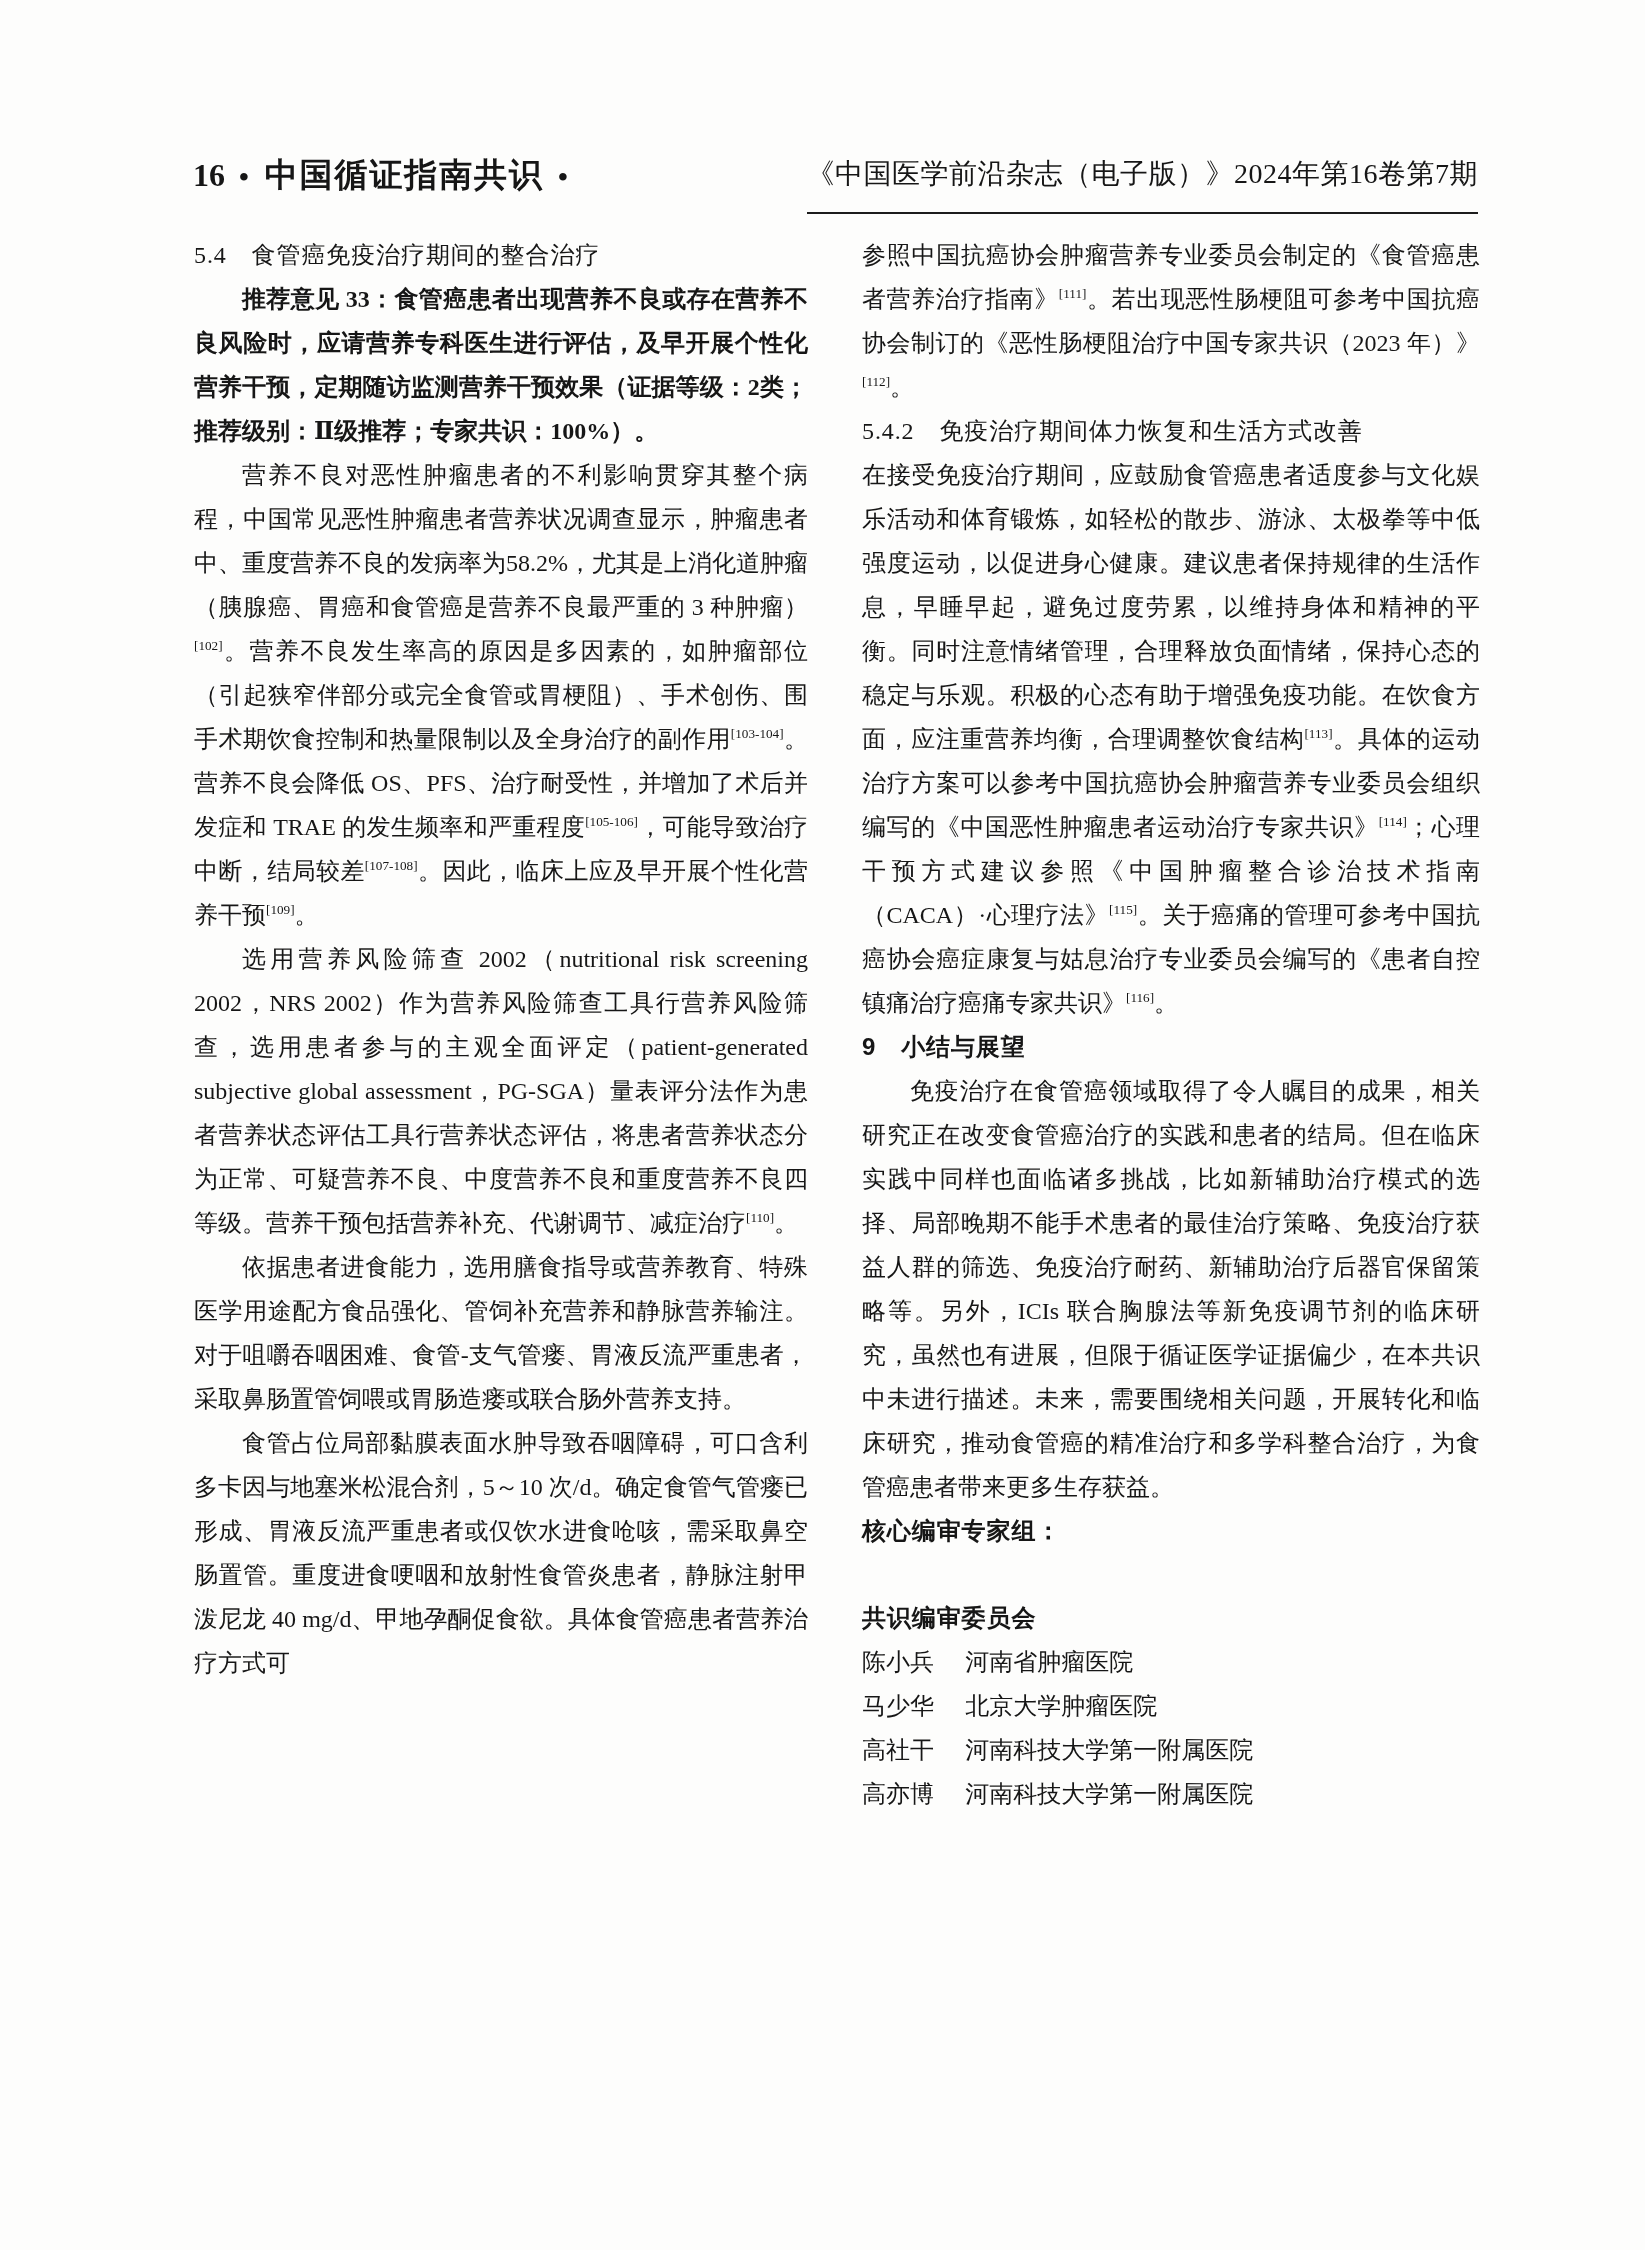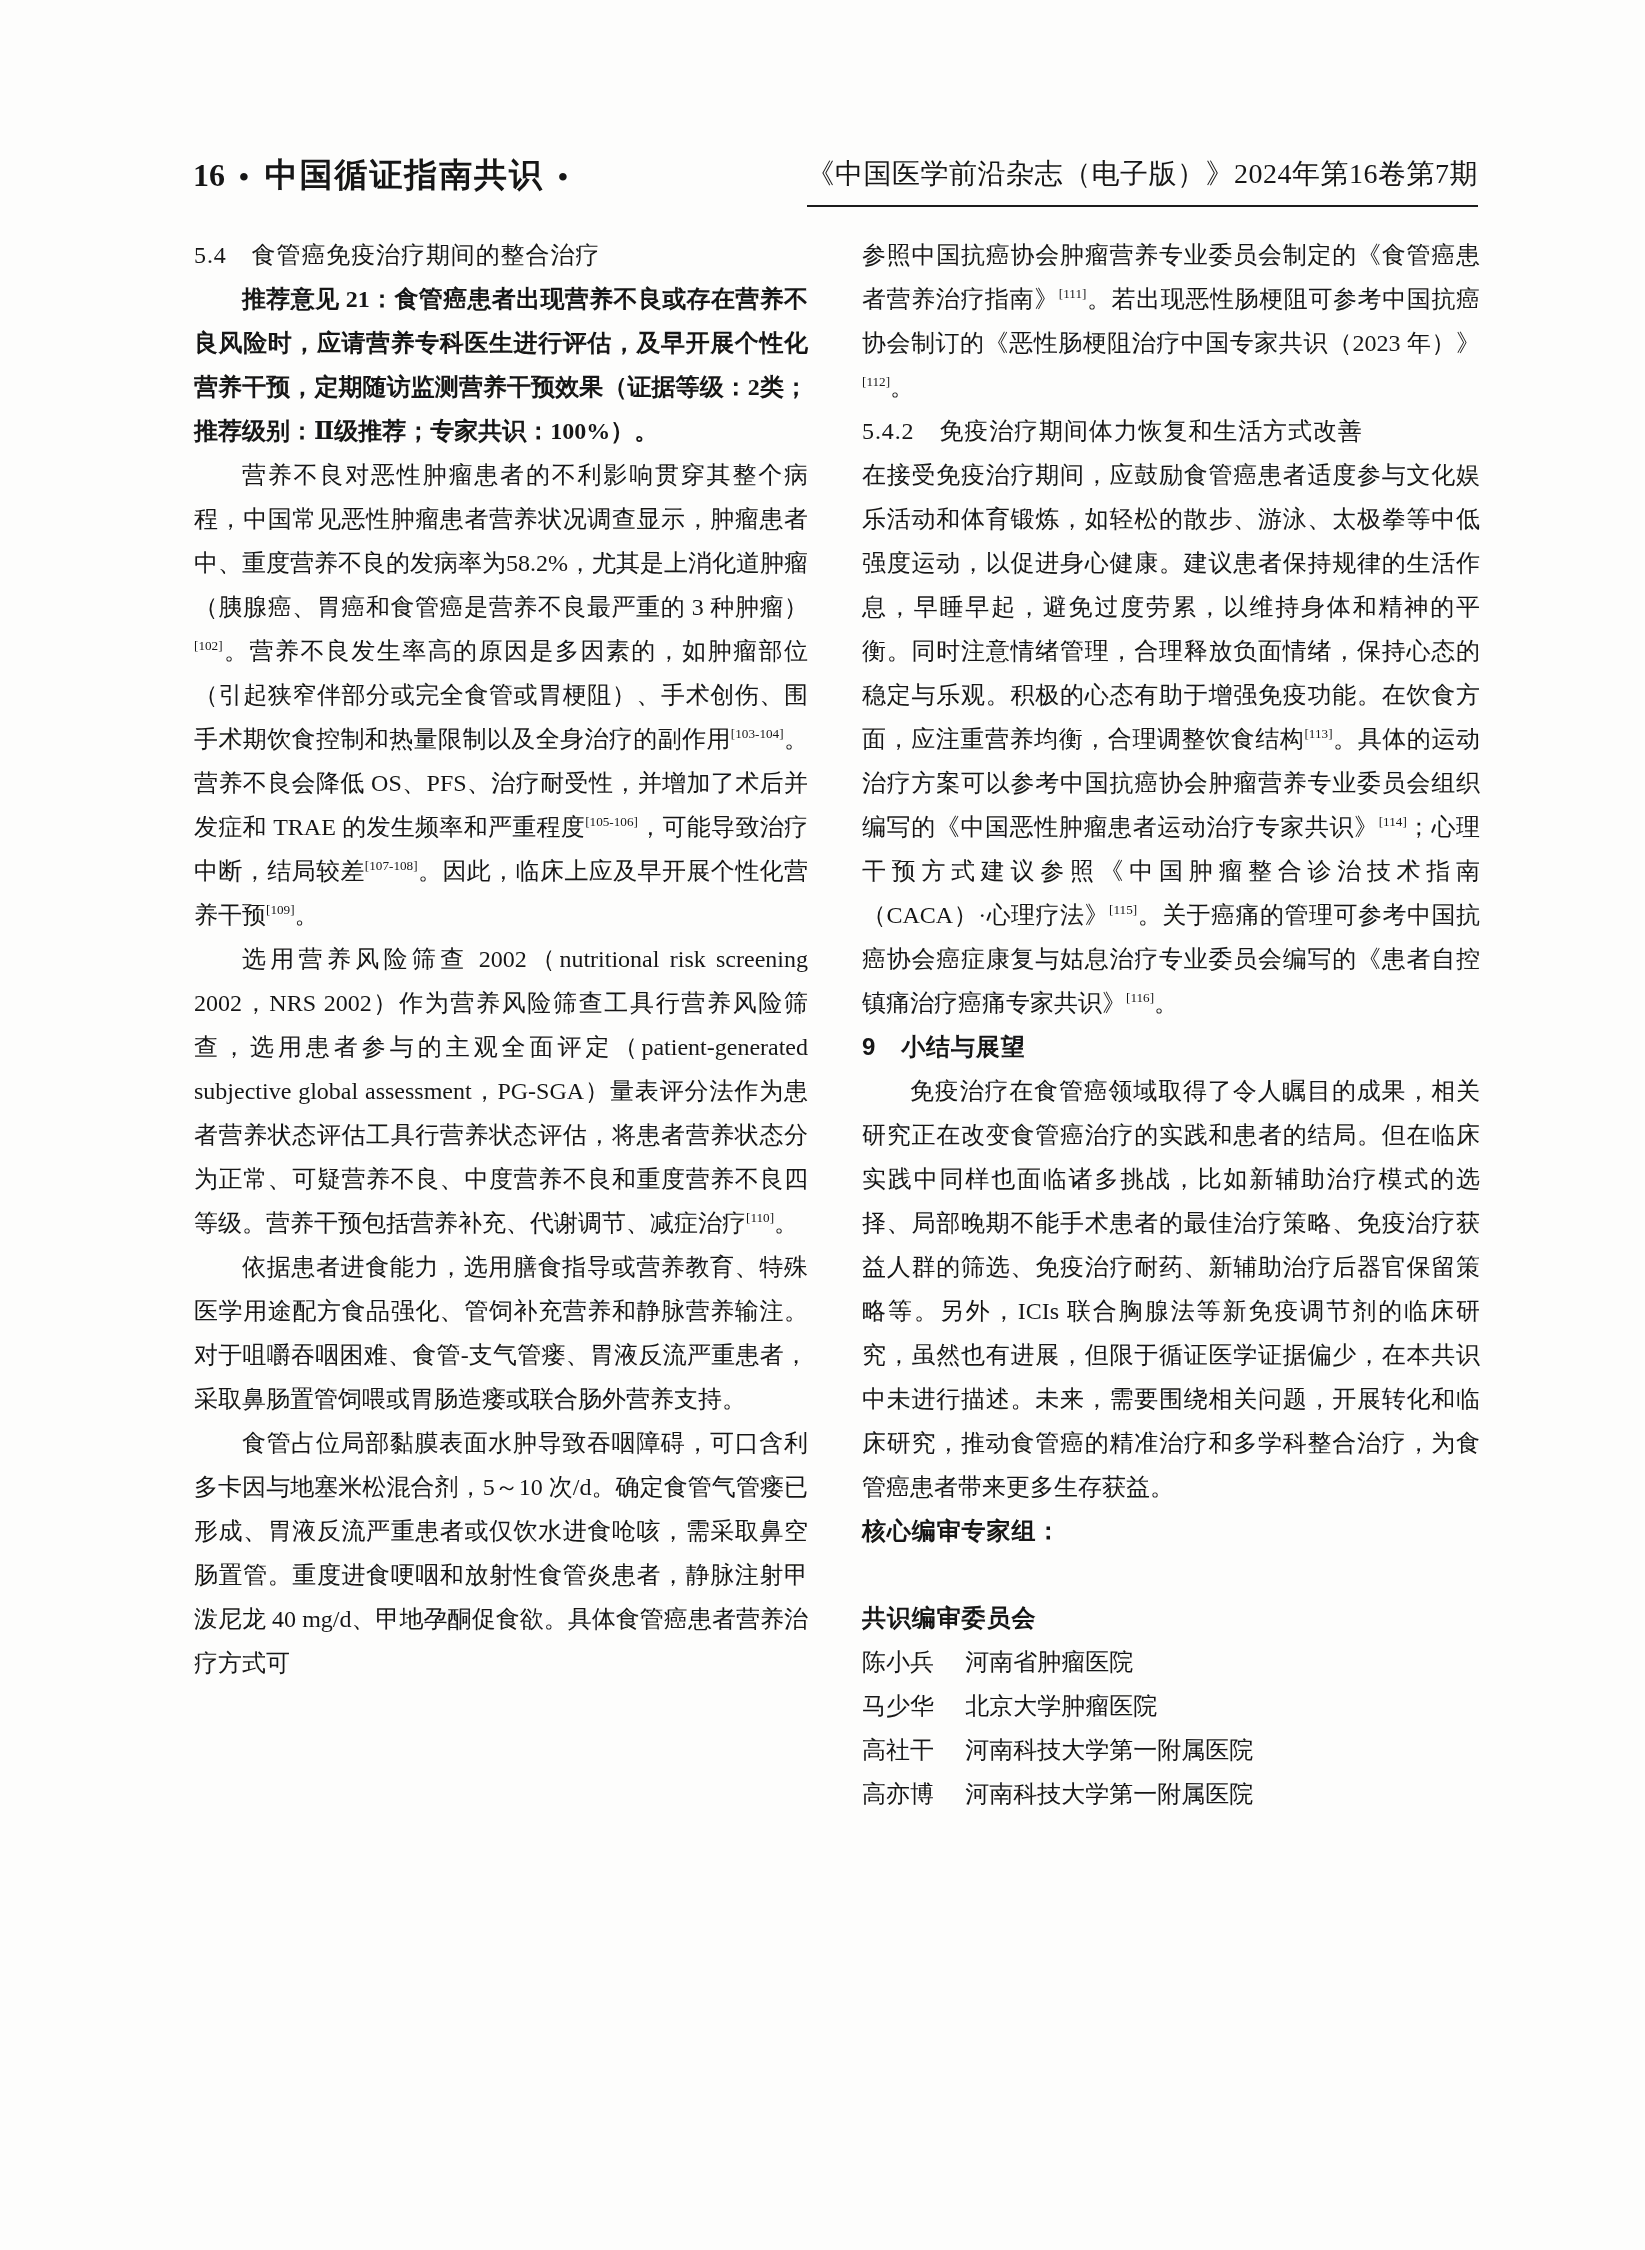--- a/index.html
+++ b/index.html
@@ -18,21 +18,21 @@
     position:absolute; left:0; top:0;
     display:flex; align-items:baseline; gap:14px;
     font-weight:bold; font-size:33px; letter-spacing:1.9px;
   }
   .header-left .page-num { font-weight:bold; font-size:32px; letter-spacing:0; }
   .header-left .dot { font-size:28px; }
   .header-right {
     position:absolute; right:0; top:1.9px;
     font-size:28px; letter-spacing:0.5px;
     border-bottom:2.8px solid #1c1c1c;
-    padding-bottom:12px;
+    padding-bottom:19px;
   }
   
   .col {
     position:absolute; top:233px;
     font-size:28px; line-height:44px;
     text-align:justify;
   }
   .col-left  { left:194px; width:614px; }
   .col-right { left:862px; width:618px; }
   .col p, .col h2, .col h3 { margin:0; padding:0; font-size:24px; line-height:44px; }
@@ -60,21 +60,21 @@
       <span class="page-num">16</span>
       <span class="dot">•</span>
       <span>中国循证指南共识</span>
       <span class="dot">•</span>
     </div>
     <div class="header-right">《中国医学前沿杂志（电子版）》2024年第16卷第7期</div>
   </div>
 
   <div class="col col-left" id="col-left">
       <h2 class="h-sub">5.4　食管癌免疫治疗期间的整合治疗</h2>
-      <p class="para-bold">推荐意见 21：食管癌患者出现营养不良或存在营养不良风险时，应请营养专科医生进行评估，及早开展个性化营养干预，定期随访监测营养干预效果（证据等级：2类；推荐级别：Ⅱ级推荐；专家共识：100%）。</p>
+      <p class="para-bold">推荐意见 33：食管癌患者出现营养不良或存在营养不良风险时，应请营养专科医生进行评估，及早开展个性化营养干预，定期随访监测营养干预效果（证据等级：2类；推荐级别：Ⅱ级推荐；专家共识：100%）。</p>
       <p class="para">营养不良对恶性肿瘤患者的不利影响贯穿其整个病程，中国常见恶性肿瘤患者营养状况调查显示，肿瘤患者中、重度营养不良的发病率为58.2%，尤其是上消化道肿瘤（胰腺癌、胃癌和食管癌是营养不良最严重的 3 种肿瘤）<sup>[102]</sup>。营养不良发生率高的原因是多因素的，如肿瘤部位（引起狭窄伴部分或完全食管或胃梗阻）、手术创伤、围手术期饮食控制和热量限制以及全身治疗的副作用<sup>[103-104]</sup>。营养不良会降低 OS、PFS、治疗耐受性，并增加了术后并发症和 TRAE 的发生频率和严重程度<sup>[105-106]</sup>，可能导致治疗中断，结局较差<sup>[107-108]</sup>。因此，临床上应及早开展个性化营养干预<sup>[109]</sup>。</p>
       <p class="para">选用营养风险筛查 2002（nutritional risk screening 2002，NRS 2002）作为营养风险筛查工具行营养风险筛查，选用患者参与的主观全面评定（patient-generated subjective global assessment，PG-SGA）量表评分法作为患者营养状态评估工具行营养状态评估，将患者营养状态分为正常、可疑营养不良、中度营养不良和重度营养不良四等级。营养干预包括营养补充、代谢调节、减症治疗<sup>[110]</sup>。</p>
       <p class="para">依据患者进食能力，选用膳食指导或营养教育、特殊医学用途配方食品强化、管饲补充营养和静脉营养输注。对于咀嚼吞咽困难、食管-支气管瘘、胃液反流严重患者，采取鼻肠置管饲喂或胃肠造瘘或联合肠外营养支持。</p>
       <p class="para">食管占位局部黏膜表面水肿导致吞咽障碍，可口含利多卡因与地塞米松混合剂，5～10 次/d。确定食管气管瘘已形成、胃液反流严重患者或仅饮水进食呛咳，需采取鼻空肠置管。重度进食哽咽和放射性食管炎患者，静脉注射甲泼尼龙 40 mg/d、甲地孕酮促食欲。具体食管癌患者营养治疗方式可</p>
     </div>
 
   <div class="col col-right" id="col-right">
       <p class="para-flush">参照中国抗癌协会肿瘤营养专业委员会制定的《食管癌患者营养治疗指南》<sup>[111]</sup>。若出现恶性肠梗阻可参考中国抗癌协会制订的《恶性肠梗阻治疗中国专家共识（2023 年）》<sup>[112]</sup>。</p>
       <h2 class="h-sub">5.4.2　免疫治疗期间体力恢复和生活方式改善</h2>
       <p class="para-flush">在接受免疫治疗期间，应鼓励食管癌患者适度参与文化娱乐活动和体育锻炼，如轻松的散步、游泳、太极拳等中低强度运动，以促进身心健康。建议患者保持规律的生活作息，早睡早起，避免过度劳累，以维持身体和精神的平衡。同时注意情绪管理，合理释放负面情绪，保持心态的稳定与乐观。积极的心态有助于增强免疫功能。在饮食方面，应注重营养均衡，合理调整饮食结构<sup>[113]</sup>。具体的运动治疗方案可以参考中国抗癌协会肿瘤营养专业委员会组织编写的《中国恶性肿瘤患者运动治疗专家共识》<sup>[114]</sup>；心理干预方式建议参照《中国肿瘤整合诊治技术指南（CACA）·心理疗法》<sup>[115]</sup>。关于癌痛的管理可参考中国抗癌协会癌症康复与姑息治疗专业委员会编写的《患者自控镇痛治疗癌痛专家共识》<sup>[116]</sup>。</p>

